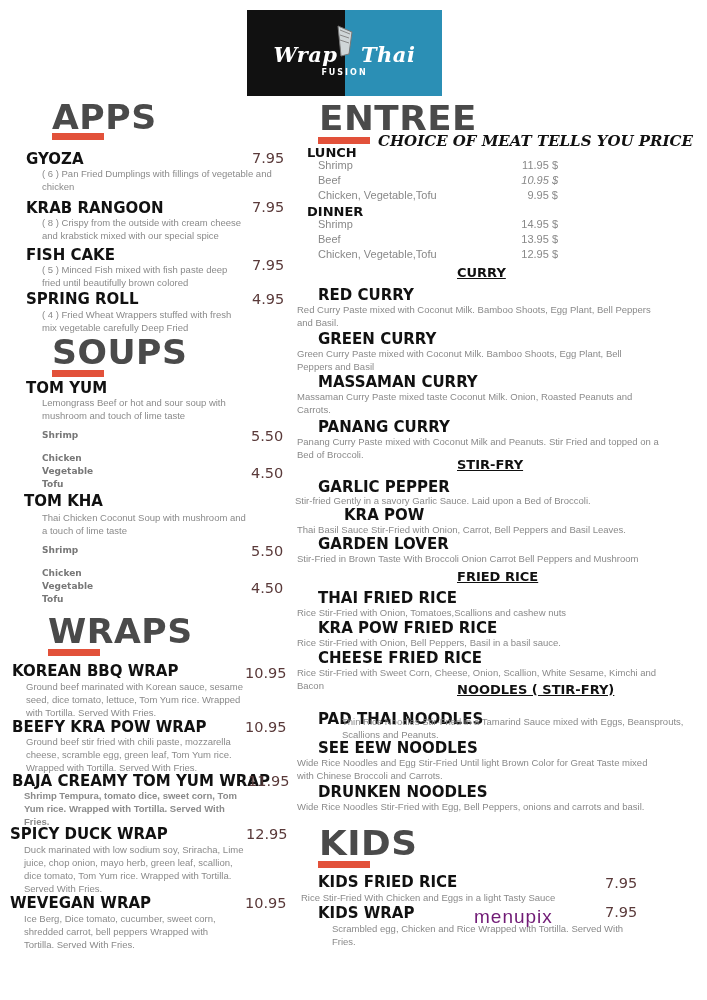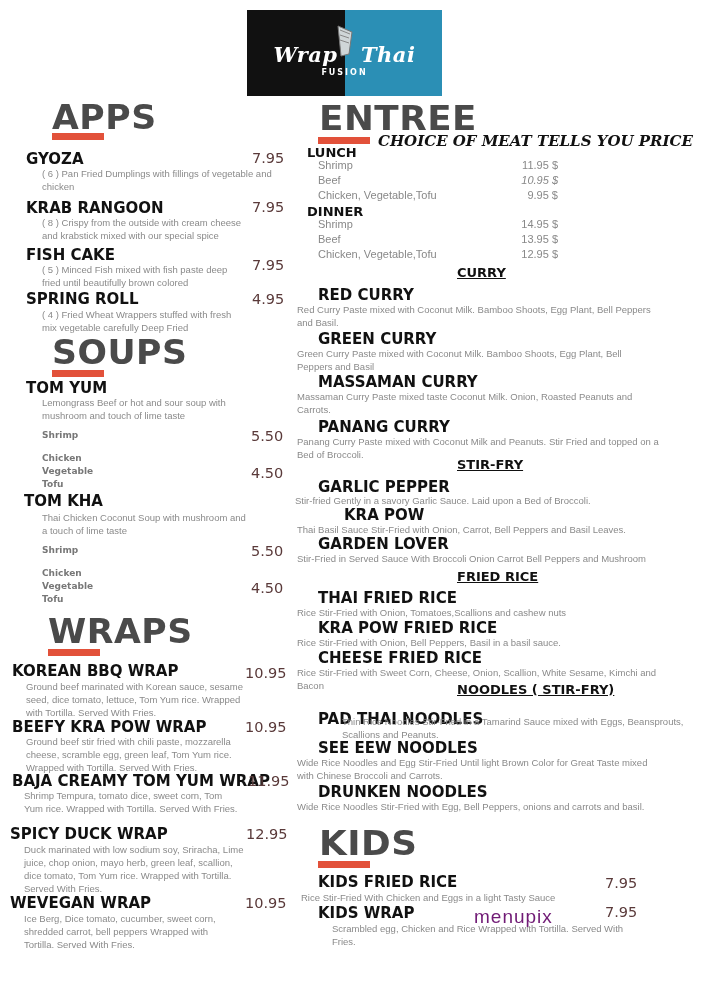--- a/index.html
+++ b/index.html
@@ -98,21 +98,21 @@
 <div class="abs item-name" style="left:12px; top:664px;">KOREAN BBQ WRAP</div>
 <div class="abs price" style="left:245px; top:666px;">10.95</div>
 <div class="abs item-desc" style="left:26px; top:680px; width:218px;">Ground beef marinated with Korean sauce, sesame seed, dice tomato, lettuce, Tom Yum rice. Wrapped with Tortilla. Served With Fries.</div>
 
 <div class="abs item-name" style="left:12px; top:720px;">BEEFY KRA POW WRAP</div>
 <div class="abs price" style="left:245px; top:720px;">10.95</div>
 <div class="abs item-desc" style="left:26px; top:735px; width:218px;">Ground beef stir fried with chili paste, mozzarella cheese, scramble egg, green leaf, Tom Yum rice. Wrapped with Tortilla. Served With Fries.</div>
 
 <div class="abs item-name" style="left:12px; top:774px;">BAJA CREAMY TOM YUM WRAP</div>
 <div class="abs price" style="left:248px; top:774px;">11.95</div>
-<div class="abs item-desc" style="left:24px; top:789px; width:218px;">Shrimp Tempura, tomato dice, sweet corn, Tom Yum rice. Wrapped with Tortilla. Served With Fries.</div>
+<div class="abs item-desc" style="left:24px; top:789px; width:218px;font-weight:bold;">Shrimp Tempura, tomato dice, sweet corn, Tom Yum rice. Wrapped with Tortilla. Served With Fries.</div>
 
 <div class="abs item-name" style="left:10px; top:827px;">SPICY DUCK WRAP</div>
 <div class="abs price" style="left:246px; top:827px;">12.95</div>
 <div class="abs item-desc" style="left:24px; top:843px; width:222px;">Duck marinated with low sodium soy, Sriracha, Lime juice, chop onion, mayo herb, green leaf, scallion, dice tomato, Tom Yum rice. Wrapped with Tortilla. Served With Fries.</div>
 
 <div class="abs item-name" style="left:10px; top:896px;">WEVEGAN WRAP</div>
 <div class="abs price" style="left:245px; top:896px;">10.95</div>
 <div class="abs item-desc" style="left:24px; top:912px; width:200px;">Ice Berg, Dice tomato, cucumber, sweet corn, shredded carrot, bell peppers Wrapped with Tortilla. Served With Fries.</div>
 
 <div class="abs sec-title" style="left:319px; top:101px; font-size:34px;">ENTREE</div>
@@ -144,21 +144,21 @@
 <div class="abs item-desc" style="left:297px; top:390px; width:370px;">Massaman Curry Paste mixed taste Coconut Milk. Onion, Roasted Peanuts and Carrots.</div>
 <div class="abs item-name" style="left:318px; top:420px;">PANANG CURRY</div>
 <div class="abs item-desc" style="left:297px; top:435px; width:380px;">Panang Curry Paste mixed with Coconut Milk and Peanuts. Stir Fried and topped on a Bed of Broccoli.</div>
 
 <div class="abs sub-head" style="left:457px; top:458px;">STIR-FRY</div>
 <div class="abs item-name" style="left:318px; top:480px;">GARLIC PEPPER</div>
 <div class="abs item-desc" style="left:295px; top:494px; width:400px; white-space:nowrap;">Stir-fried Gently in a savory Garlic Sauce. Laid upon a Bed of Broccoli.</div>
 <div class="abs item-name" style="left:318px; top:508px;margin-left:26px;">KRA POW</div>
 <div class="abs item-desc" style="left:297px; top:523px; width:400px; white-space:nowrap;">Thai Basil Sauce Stir-Fried with Onion, Carrot, Bell Peppers and Basil Leaves.</div>
 <div class="abs item-name" style="left:318px; top:537px;">GARDEN LOVER</div>
-<div class="abs item-desc" style="left:297px; top:552px; width:400px; white-space:nowrap;">Stir-Fried in Served Sauce With Broccoli Onion Carrot Bell Peppers and Mushroom</div>
+<div class="abs item-desc" style="left:297px; top:552px; width:400px; white-space:nowrap;">Stir-Fried in Brown Taste With Broccoli Onion Carrot Bell Peppers and Mushroom</div>
 
 <div class="abs sub-head" style="left:457px; top:570px;">FRIED RICE</div>
 <div class="abs item-name" style="left:318px; top:591px;">THAI FRIED RICE</div>
 <div class="abs item-desc" style="left:297px; top:606px; width:400px;">Rice Stir-Fried with Onion, Tomatoes,Scallions and cashew nuts</div>
 <div class="abs item-name" style="left:318px; top:621px;">KRA POW FRIED RICE</div>
 <div class="abs item-desc" style="left:297px; top:636px; width:400px;">Rice Stir-Fried with Onion, Bell Peppers, Basil in a basil sauce.</div>
 <div class="abs item-name" style="left:318px; top:651px;">CHEESE FRIED RICE</div>
 <div class="abs item-desc" style="left:297px; top:666px; width:370px;">Rice Stir-Fried with Sweet Corn, Cheese, Onion, Scallion, White Sesame, Kimchi and Bacon</div>
 
 <div class="abs sub-head" style="left:457px; top:683px;">NOODLES ( STIR-FRY)</div>

